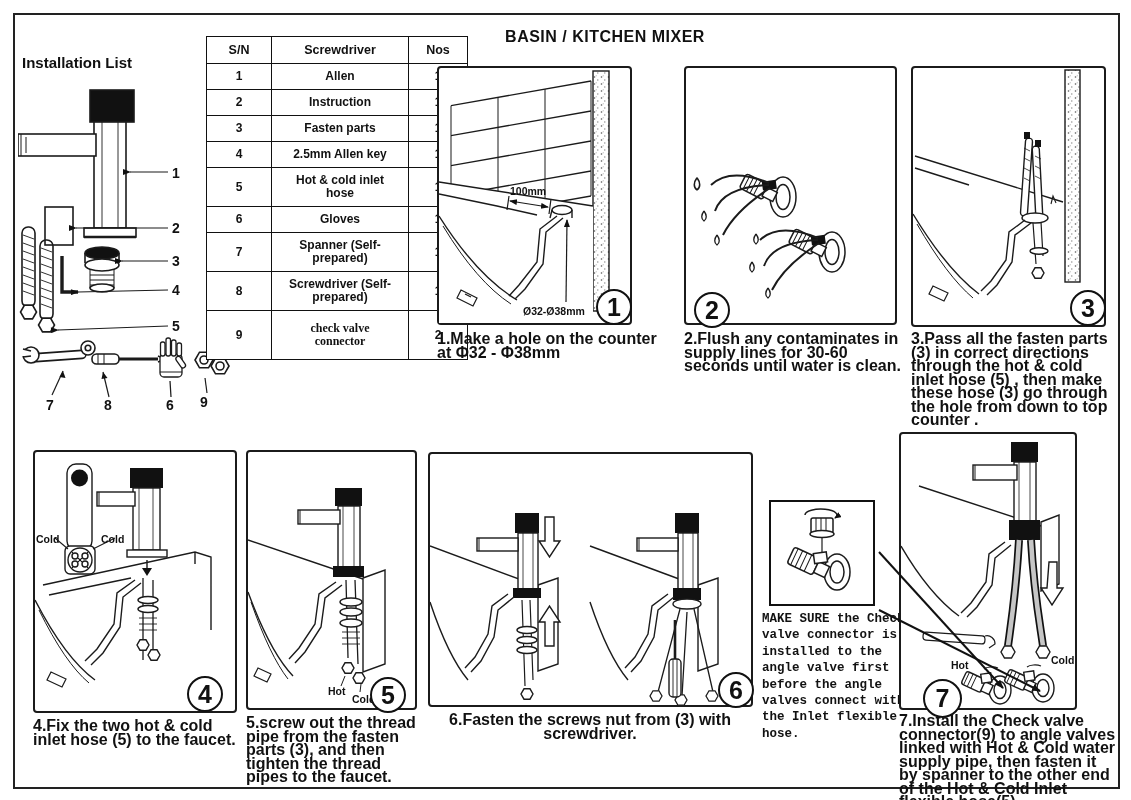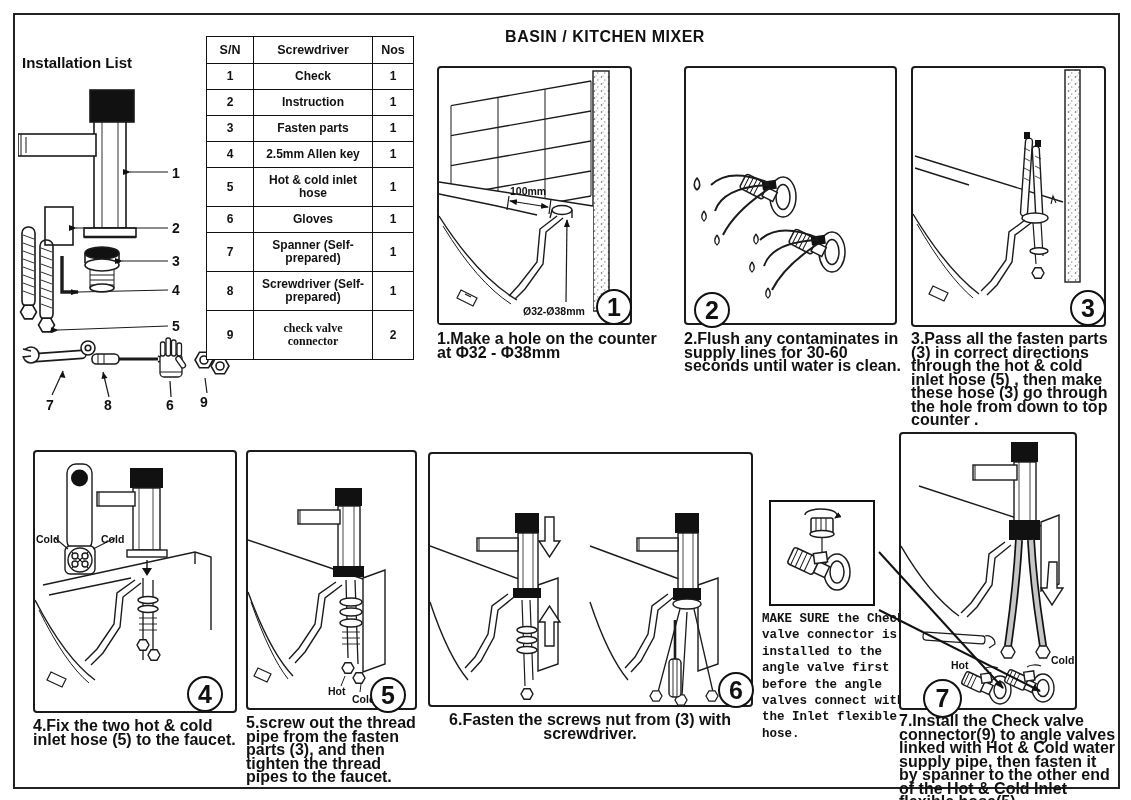--- a/index.html
+++ b/index.html
@@ -9,21 +9,21 @@
   .panel{position:absolute;border:2px solid #1b1b1b;border-radius:4px;background:#fff;box-sizing:border-box;}
   .caption{position:absolute;font-size:16px;font-weight:bold;line-height:13.5px;color:#111;}
   .badge{position:absolute;width:32px;height:32px;border:2.5px solid #111;border-radius:50%;
          background:#fff;display:flex;align-items:center;justify-content:center;
          font-size:25px;font-weight:600;z-index:6;}
   .title{position:absolute;left:430px;top:28px;width:350px;text-align:center;
          font-size:16px;font-weight:bold;letter-spacing:.5px;}
   .inst-title{position:absolute;left:22px;top:54px;font-size:15px;font-weight:700;}
   table.parts{position:absolute;left:206px;top:36px;border-collapse:collapse;background:#fff;}
   table.parts th,table.parts td{border:1.6px solid #111;text-align:center;vertical-align:middle;
-         font-size:12px;font-weight:600;padding:1px 3px;line-height:13px;}
+         font-size:12px;font-weight:600;padding:1px 12px;line-height:13px;}
   table.parts th{font-size:12.5px;font-weight:bold;}
   .c-sn{width:40px;} .c-desc{width:112px;} .c-nos{width:34px;}
   td.mono{font-family:Liberation Serif, serif;font-size:14.5px;font-weight:500;line-height:17px;}
   .noteimg{position:absolute;left:769px;top:500px;width:106px;height:106px;border:2.5px solid #111;
          background:#fff;box-sizing:border-box;}
   .notetext{position:absolute;left:762px;top:611px;width:150px;
          font-family:"Liberation Mono",monospace;font-size:12.5px;font-weight:bold;line-height:16.4px;}
   svg{display:block;}
   svg text{font-family:"Liberation Sans",sans-serif;font-weight:bold;fill:#111;}
   .overlay{position:absolute;left:0;top:0;z-index:5;pointer-events:none;}
@@ -140,21 +140,21 @@
 
   <table class="parts">
     <tbody>
         <tr>
       <th class="c-sn" style="height:24px">S/N</th>
       <th class="c-desc">Screwdriver</th>
       <th class="c-nos">Nos</th>
     </tr>
     <tr>
           <td style="height:23px">1</td>
-          <td>Check</td>
+          <td>Allen</td>
           <td>1</td>
         </tr>
     <tr>
           <td style="height:23px">2</td>
           <td>Instruction</td>
           <td>1</td>
         </tr>
     <tr>
           <td style="height:23px">3</td>
           <td>Fasten parts</td>

